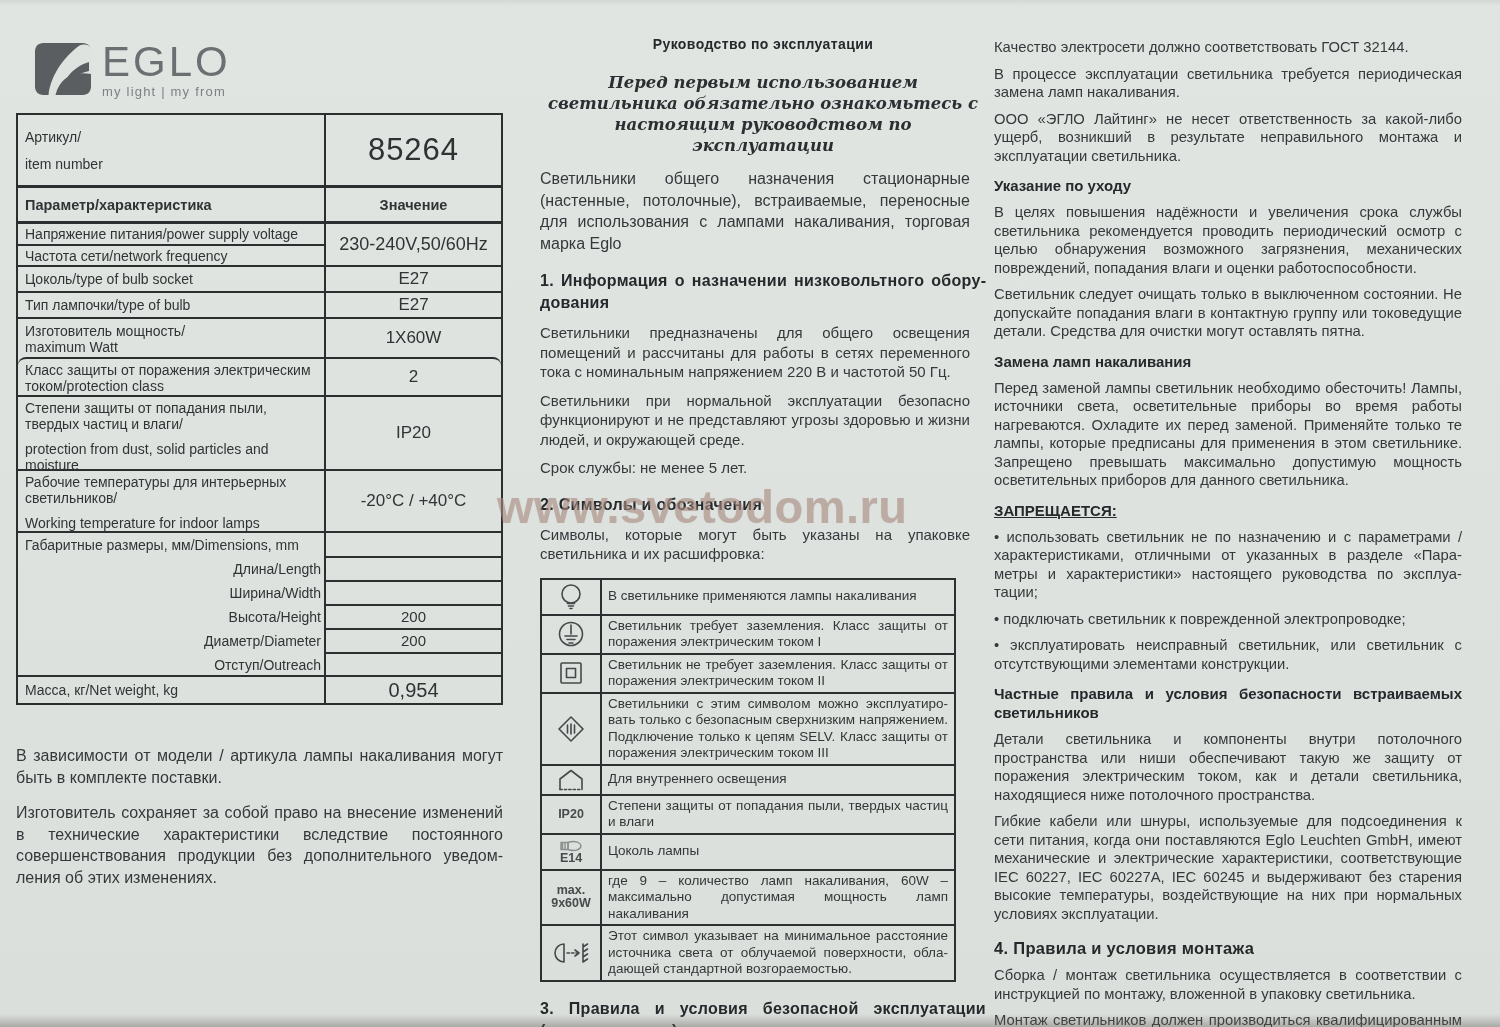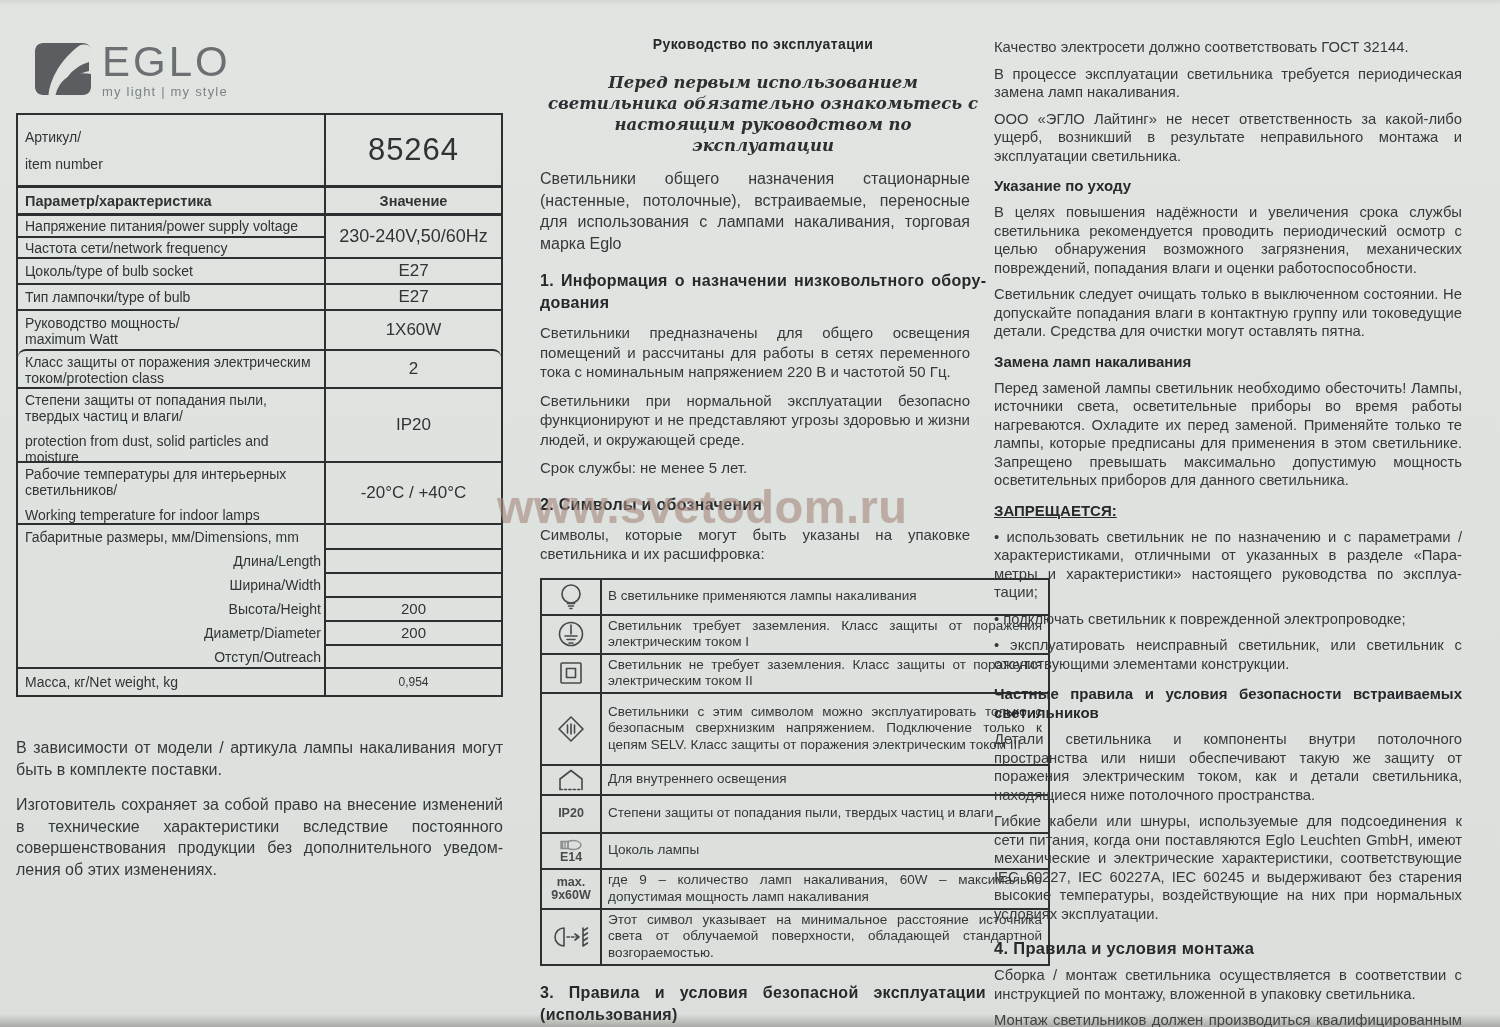--- a/index.html
+++ b/index.html
@@ -26,21 +26,21 @@
 
   
   .spec-table{border:2px solid #2c2f30;width:487px;box-sizing:border-box;font-size:14px;color:#303435;background:transparent;}
   .st-row{display:flex;border-top:2px solid #2c2f30;box-sizing:border-box;}
   .st-row:first-child{border-top:none;}
   .st-left{width:306px;box-sizing:border-box;padding:3px 7px;}
   .st-right{flex:1;border-left:2px solid #2c2f30;display:flex;align-items:center;justify-content:center;text-align:center;box-sizing:border-box;}
   .st-row.r-article{height:70px;}
   .r-article .st-left{display:flex;flex-direction:column;justify-content:space-around;padding:8px 7px;}
   .v-article{font-size:31px;letter-spacing:1px;color:#2e3233;}
-  .st-row.r-header{height:28px;border-top:3px solid #2c2f30;}
+  .st-row.r-header{height:36px;border-top:3px solid #2c2f30;}
   .r-header .st-left,.r-header .st-right{font-weight:bold;font-size:14.5px;display:flex;align-items:center;}
   .r-header .st-right{justify-content:center;}
   .st-row.r-voltage{height:44px;border-top:3px solid #2c2f30;}
   .r-voltage .st-left{padding:0;display:flex;flex-direction:column;}
   .sub-line{height:22px;display:flex;align-items:center;padding:0 7px;box-sizing:border-box;}
   .sub-line + .sub-line{border-top:2px solid #2c2f30;}
   .v-mid{font-size:18px;}
   .st-row.r-socket,.st-row.r-bulb{height:26px;}
   .r-socket .st-left,.r-bulb .st-left,.r-mass .st-left{display:flex;align-items:center;}
   .v-std{font-size:17px;}
@@ -51,36 +51,36 @@
   .r-ip .st-left div + div,.r-temp .st-left div + div{margin-top:9px;}
   .st-row.r-temp{height:62px;}
   .st-row.r-dims{height:144px;}
   .r-dims .st-left{padding:0;}
   .dim-head{height:24px;line-height:24px;padding:0 7px;}
   .dim-lbl{height:24px;line-height:24px;text-align:right;padding-right:3px;}
   .r-dims .st-right{flex-direction:column;align-items:stretch;justify-content:flex-start;padding:0;}
   .dim-val{height:24px;line-height:22px;border-top:2px solid #2c2f30;text-align:center;font-size:15px;box-sizing:border-box;}
   .dim-val:first-child{border-top:none;}
   .st-row.r-mass{height:28px;}
-  .v-mass{font-size:12px;}
+  .v-mass{font-size:20px;}
 
   
   .left-notes{margin-top:40px;font-size:16px;line-height:21.5px;text-align:justify;color:#34383a;}
   .left-notes p{margin:0 0 14px 0;}
 
   
   .m-title{font-size:14px;font-weight:bold;text-align:center;color:#26292b;letter-spacing:.4px;margin:10px 0 0 0;}
   .m-notice{font-family:"DejaVu Serif",serif;font-style:italic;font-weight:bold;font-size:16.5px;line-height:21px;
             text-align:center;color:#2c2f31;margin:20px 6px 0 6px;}
   .p{font-size:15px;line-height:19.5px;text-align:justify;color:#36393b;margin:9px 16px 0 0;}
   .p-lg{font-size:16px;line-height:21.5px;margin-top:12px;}
   .h-num{font-size:16px;font-weight:bold;line-height:22px;color:#26292b;text-align:justify;letter-spacing:.3px;margin:16px 0 0 0;}
 
   
-  .sym-table{border:2px solid #2d3031;margin-top:14px;width:510px;box-sizing:border-box;}
+  .sym-table{border:2px solid #2d3031;margin-top:14px;width:416px;box-sizing:border-box;}
   .sym-row{display:flex;border-top:2px solid #2d3031;}
   .sym-row:first-child{border-top:none;}
   .sym-icon{width:58px;flex:0 0 auto;display:flex;flex-direction:column;align-items:center;justify-content:center;box-sizing:border-box;padding:2px;}
   .sym-text{flex:1;border-left:2px solid #2d3031;font-size:13.5px;line-height:16.5px;text-align:justify;
             padding:2px 6px;display:flex;align-items:center;color:#333738;box-sizing:border-box;}
   .sym-text > span{width:100%;}
   .icon-txt{font-weight:bold;font-size:12.5px;line-height:13px;color:#474b4c;text-align:center;}
   .h34{min-height:34px}.h36{min-height:36px}.h70{min-height:70px}.h28{min-height:28px}.h38{min-height:38px}.h54{min-height:54px}
   svg.glyph{stroke:#45494a;fill:none;stroke-width:1.6;stroke-linecap:round;stroke-linejoin:round;}
 
@@ -106,21 +106,21 @@
   <div class="col-left">
 
     <div class="logo">
       <svg class="logo-mark" width="58" height="54" viewBox="0 0 58 54">
         <path fill="#5a5e60" d="M9 1h40c4.4 0 8 3.6 8 8v36c0 4.4-3.6 8-8 8H9c-4.4 0-8-3.6-8-8V9c0-4.4 3.6-8 8-8z"></path>
         <path fill="#dfe3e0" d="M57 6v26c-19-3-31 4-35.5 21h-7C17 32 31 14 45.5 3.5 49 1.6 55 2 57 6z"></path>
         <path fill="#5a5e60" d="M55 20v9c-13 2.5-20.5 10-22.5 24h-6.5C28.5 37 40 24.5 55 20z"></path>
       </svg>
       <div class="logo-text">
         <span class="logo-brand">EGLO</span>
-        <span class="logo-tagline">my light | my style</span>
+        <span class="logo-tagline">my light | my from</span>
       </div>
     </div>
 
     <div class="spec-table">
       <div class="st-row r-article">
         <div class="st-left">
           <div>Артикул/</div>
           <div>item number</div>
         </div>
         <div class="st-right v-article">85264</div>
@@ -139,21 +139,21 @@
       <div class="st-row r-socket">
         <div class="st-left">Цоколь/type of bulb socket</div>
         <div class="st-right v-std">E27</div>
       </div>
       <div class="st-row r-bulb">
         <div class="st-left">Тип лампочки/type of bulb</div>
         <div class="st-right v-std">E27</div>
       </div>
       <div class="st-row r-power">
         <div class="st-left">
-          <div>Руководство мощность/</div>
+          <div>Изготовитель мощность/</div>
           <div>maximum Watt</div>
         </div>
         <div class="st-right v-std">1X60W</div>
       </div>
       <div class="st-row r-class">
         <div class="st-left">Класс защиты от поражения электрическим током/protection class</div>
         <div class="st-right v-std">2</div>
       </div>
       <div class="st-row r-ip">
         <div class="st-left">

